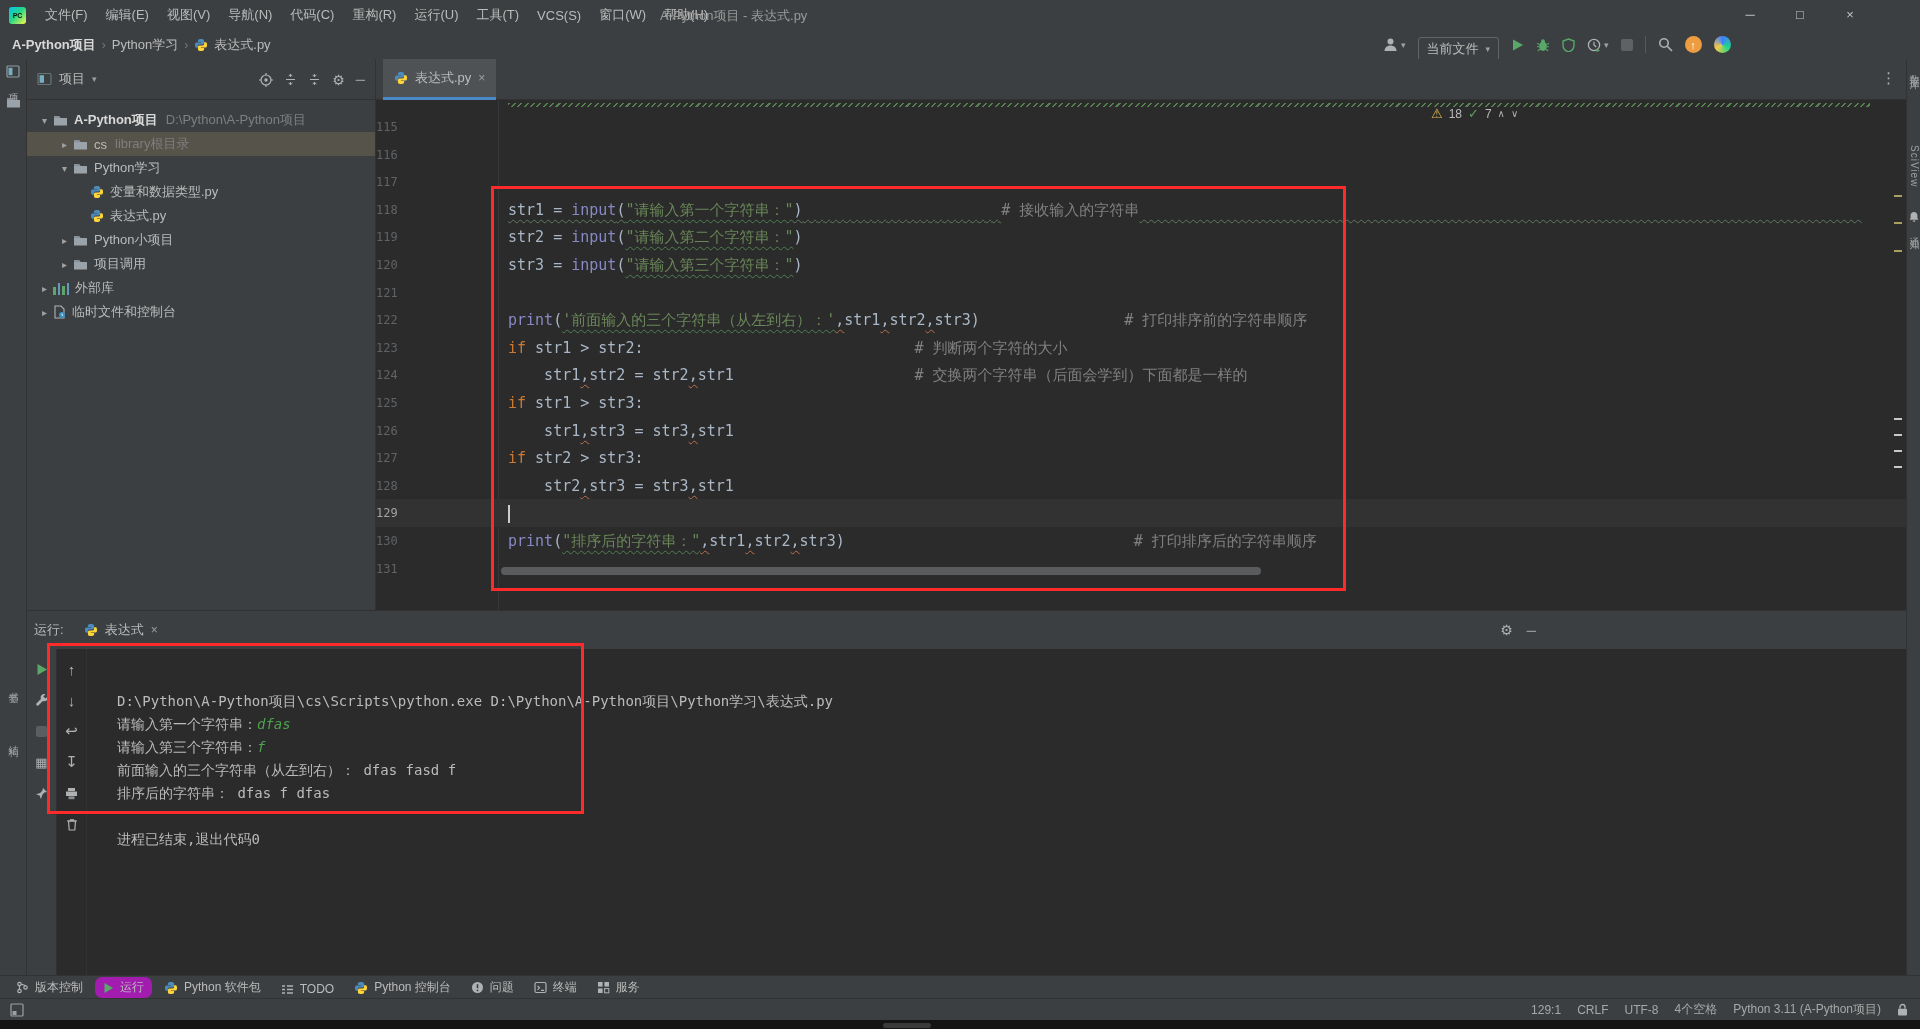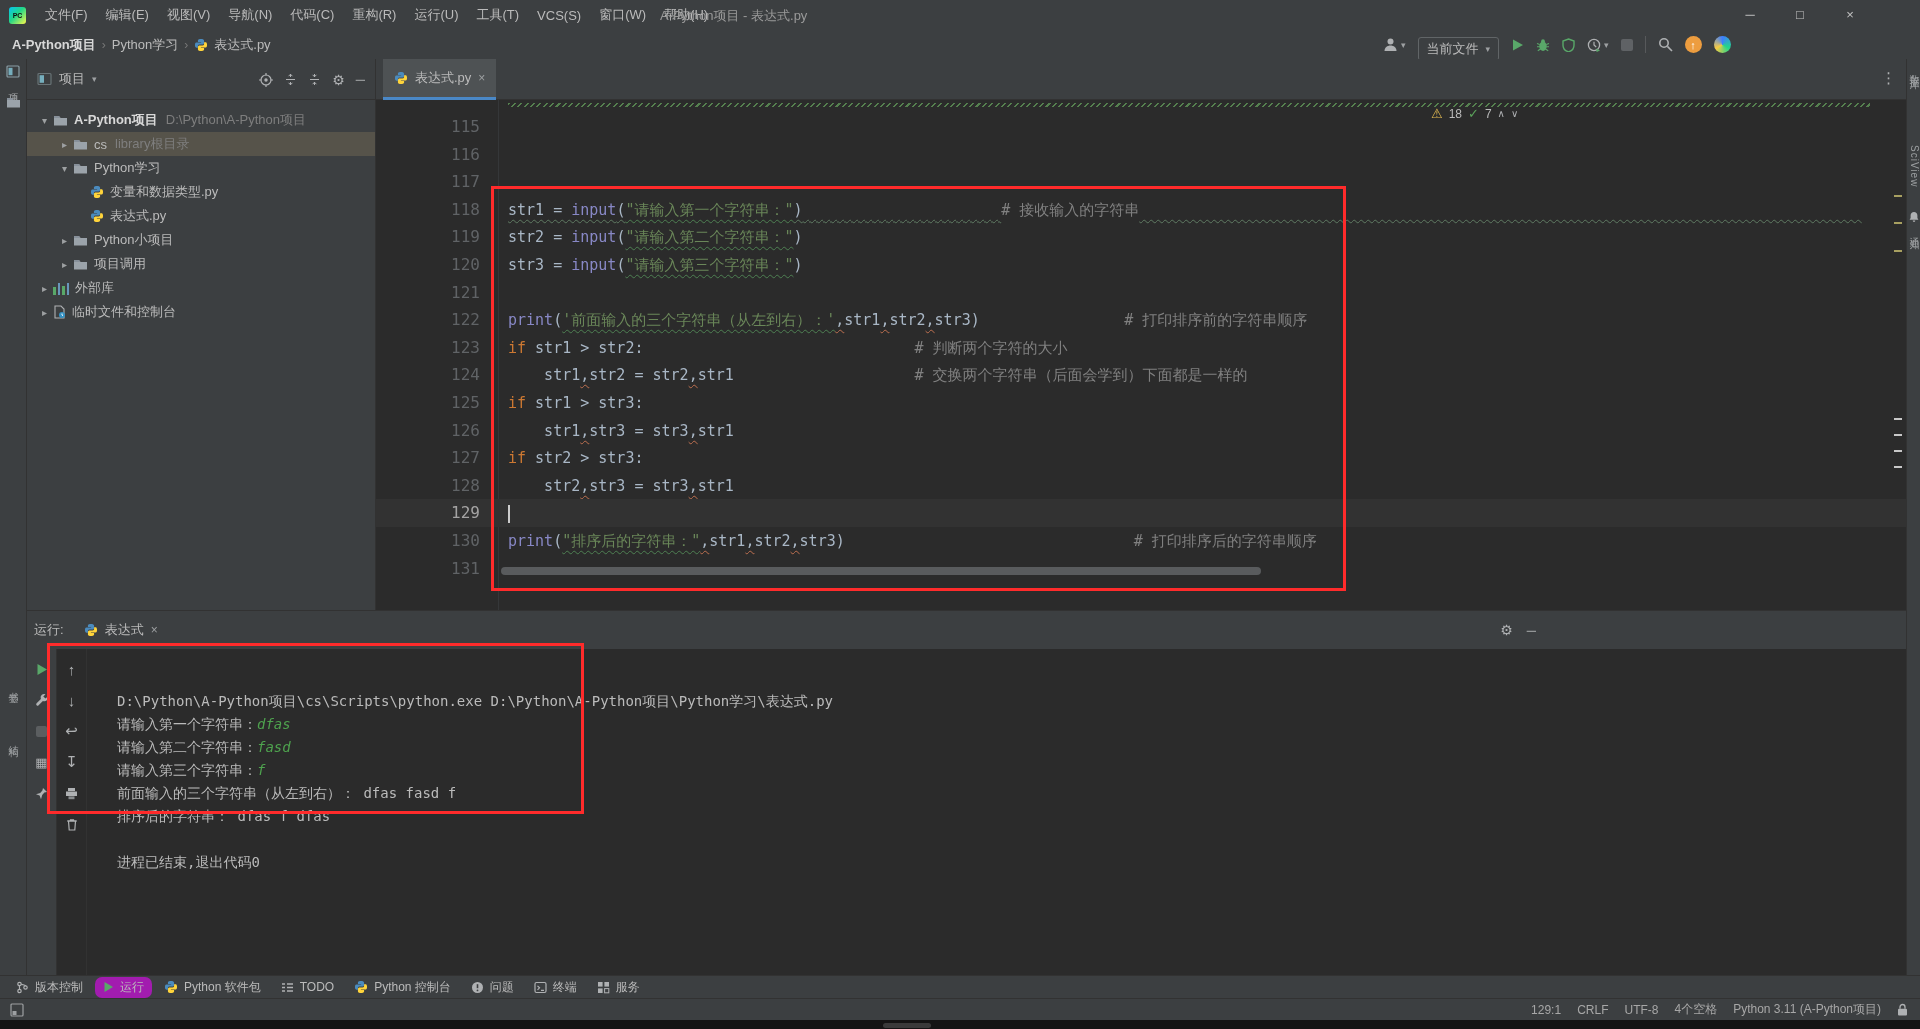--- a/index.html
+++ b/index.html
@@ -52,21 +52,21 @@
   .tabsrow{position:absolute;left:0;top:0;width:100%;height:41px;background:#3C3F41;border-bottom:1px solid #323232;box-sizing:border-box;}
   .etab{position:absolute;left:7px;top:0;height:41px;background:#4E5254;display:flex;align-items:center;gap:7px;padding:0 11px;border-bottom:3px solid #4A88C7;box-sizing:border-box;color:#BBBBBB;}
   .tabclose{color:#9DA0A2;font-size:12px;}
   .tabdots{position:absolute;right:10px;top:10px;color:#AFB1B3;font-size:15px;}
   .codearea{position:absolute;left:0;top:41px;width:100%;height:510px;overflow:hidden;}
   .gutterline{position:absolute;left:122px;top:0;bottom:0;width:1px;background:#353739;}
   .topwave{position:absolute;left:132px;right:36px;top:3px;height:4px;
            background:repeating-linear-gradient(135deg,#55804F 0 1.5px,transparent 1.5px 4.5px);}
   .cl{position:absolute;left:0;right:0;height:28px;line-height:28px;font-family:"DejaVu Sans Mono",monospace;font-size:15px;white-space:pre;overflow:hidden;}
   .cl.active{background:#323232;text-decoration:underline;}
-  .ln{position:absolute;left:0;width:104px;text-align:right;color:#606366;font-size:16px;}
+  .ln{position:absolute;left:0;width:104px;text-align:left;color:#606366;font-size:12px;}
   .ln.lnactive{color:#A4A3A3;}
   .ct{position:absolute;left:132px;top:0;}
   .tk-p{color:#A9B7C6;} .tk-k{color:#CC7832;} .tk-b{color:#8888C6;}
   .tk-s{color:#6A8759;text-decoration:underline wavy #4E8052 1px;text-underline-offset:4px;}
   .tk-c{color:#808080;} .tk-sp{color:#A9B7C6;}
   .tk-w{color:#A9B7C6;text-decoration:underline wavy #BE6F50 1px;text-underline-offset:4px;}
   .tk-wv{text-decoration:underline wavy #5F7A62 1px;text-underline-offset:4px;}
   .tk-u{text-decoration:underline wavy #5F7A62 1px;text-underline-offset:4px;}
   .text-caret{display:inline-block;width:2px;height:18px;background:#CCCCCC;vertical-align:middle;}
   .hscroll{position:absolute;left:125px;width:760px;top:12px;height:8px;border-radius:4px;background:#595B5D;}
@@ -82,21 +82,21 @@
   .run-hicons{position:absolute;right:370px;top:0;height:38px;display:flex;align-items:center;gap:14px;color:#AFB1B3;}
   .consolebg{position:absolute;left:59px;top:38px;right:0;bottom:0;background:#2B2B2B;}
   .rtb{position:absolute;top:38px;bottom:0;width:30px;border-right:1px solid #323232;display:flex;flex-direction:column;align-items:center;padding-top:8px;gap:7px;box-sizing:border-box;}
   .rtb1{left:0;} .rtb2{left:30px;background:#2B2B2B;}
   .rtbi{width:26px;height:24px;display:flex;align-items:center;justify-content:center;color:#AFB1B3;font-size:15px;}
   .stopdim{width:11px;height:11px;border-radius:2px;background:#5B5E60;}
   .console{position:absolute;left:90px;top:79px;right:10px;}
   .con{height:23px;line-height:23px;font-family:"DejaVu Sans Mono",monospace;font-size:14px;white-space:pre;}
   .co-out{color:#BBBBBB;} .co-in{color:#4EA24E;font-style:italic;}
   
-  .twbar{position:absolute;left:0;top:975px;width:1920px;height:23px;background:#3C3F41;border-top:1px solid #323232;display:flex;align-items:center;padding-left:8px;box-sizing:border-box;gap:4px;}
+  .twbar{position:absolute;left:0;top:975px;width:1920px;height:23px;background:#3C3F41;border-top:1px solid #323232;display:flex;align-items:flex-end;padding-left:8px;box-sizing:border-box;gap:4px;}
   .twi{display:flex;align-items:center;gap:6px;padding:2px 8px;font-size:12px;color:#BBBBBB;}
   .twi.sel{background:#a21caf;border-radius:7px;}
   .statusbar{position:absolute;left:0;top:998px;width:1920px;height:22px;background:#3C3F41;border-top:1px solid #323232;display:flex;align-items:center;box-sizing:border-box;}
   .sb-left{margin-left:10px;display:flex;align-items:center;}
   .sb-right{position:absolute;right:12px;display:flex;align-items:center;gap:16px;font-size:12px;color:#A7A7A7;}
   .bottomstrip{position:absolute;left:0;top:1020px;width:1920px;height:9px;background:#141414;}
   .blob{position:absolute;left:883px;top:3px;width:48px;height:5px;border-radius:3px;background:#3A3A3A;}
   
   .ann{position:absolute;border:3px solid #FF2B2B;pointer-events:none;z-index:60;}
   #ann1{left:491px;top:186px;width:849px;height:399px;}
@@ -481,21 +481,20 @@
         <span class="rtbi">
           <svg width="12" height="13">
             <path d="M1 3h10M4.5 3V1.8h3V3" stroke="#AFB1B3" fill="none" stroke-width="1.2"></path>
             <path d="M2.5 3l.7 9h5.6l.7-9z" fill="none" stroke="#AFB1B3" stroke-width="1.2"></path>
           </svg>
         </span>
       </div>
     <div class="console" id="console">
         <div class="con"><span class="co-out">D:\Python\A-Python项目\cs\Scripts\python.exe D:\Python\A-Python项目\Python学习\表达式.py</span></div>
         <div class="con"><span class="co-out">请输入第一个字符串：</span><span class="co-in">dfas</span></div>
-        <div class="con"><span class="co-out">请输入第二个字符串：</span><span class="co-in">fasd</span></div>
         <div class="con"><span class="co-out">请输入第三个字符串：</span><span class="co-in">f</span></div>
         <div class="con"><span class="co-out">前面输入的三个字符串（从左到右）： dfas fasd f</span></div>
         <div class="con"><span class="co-out">排序后的字符串： dfas f dfas</span></div>
         <div class="con"><span class="co-out"></span></div>
         <div class="con"><span class="co-out">进程已结束,退出代码0</span></div>
       </div>
   </div>
 
   <div class="twbar" id="twbar">
       <span class="twi">

